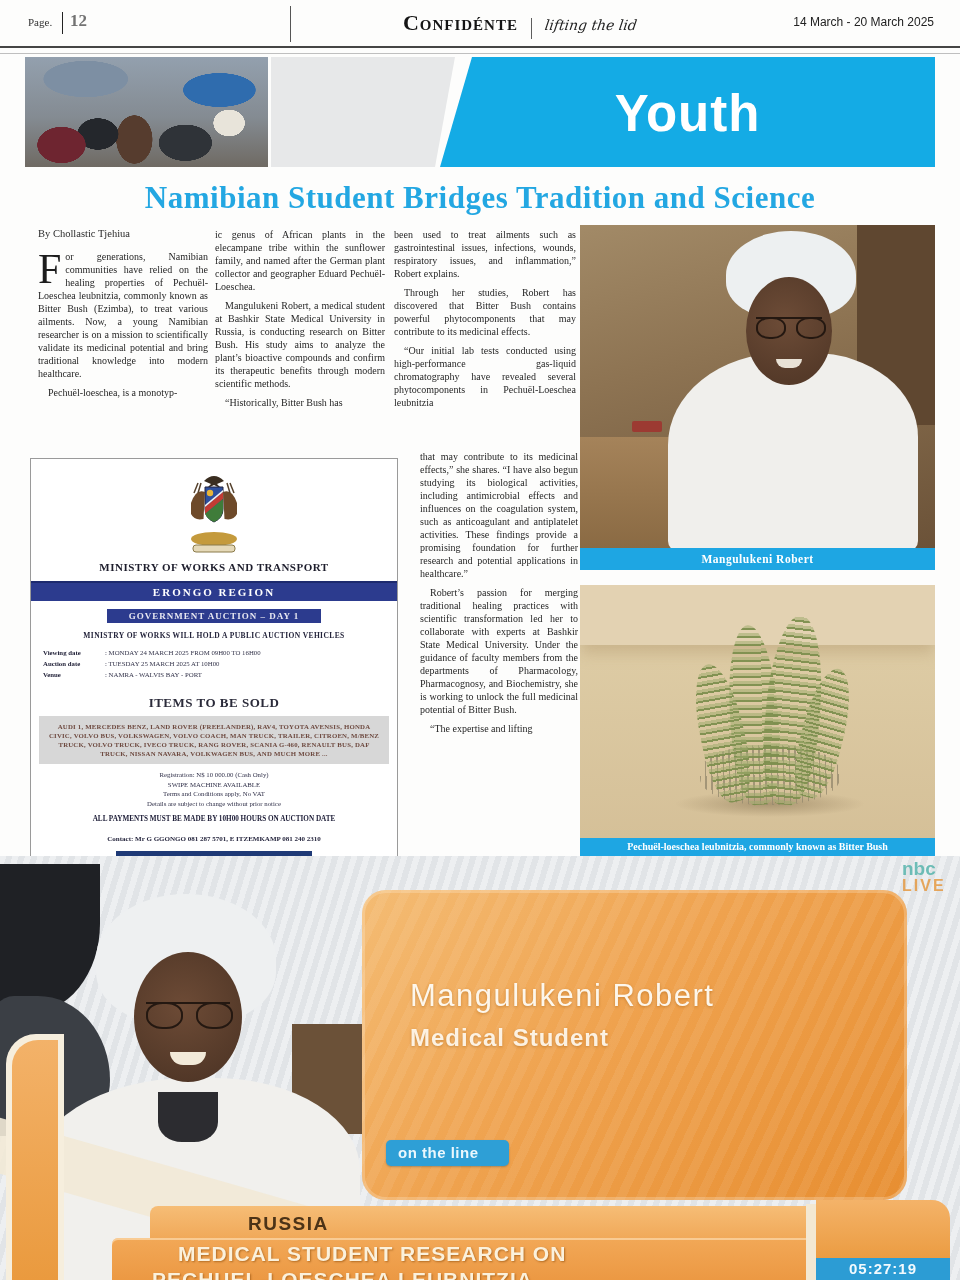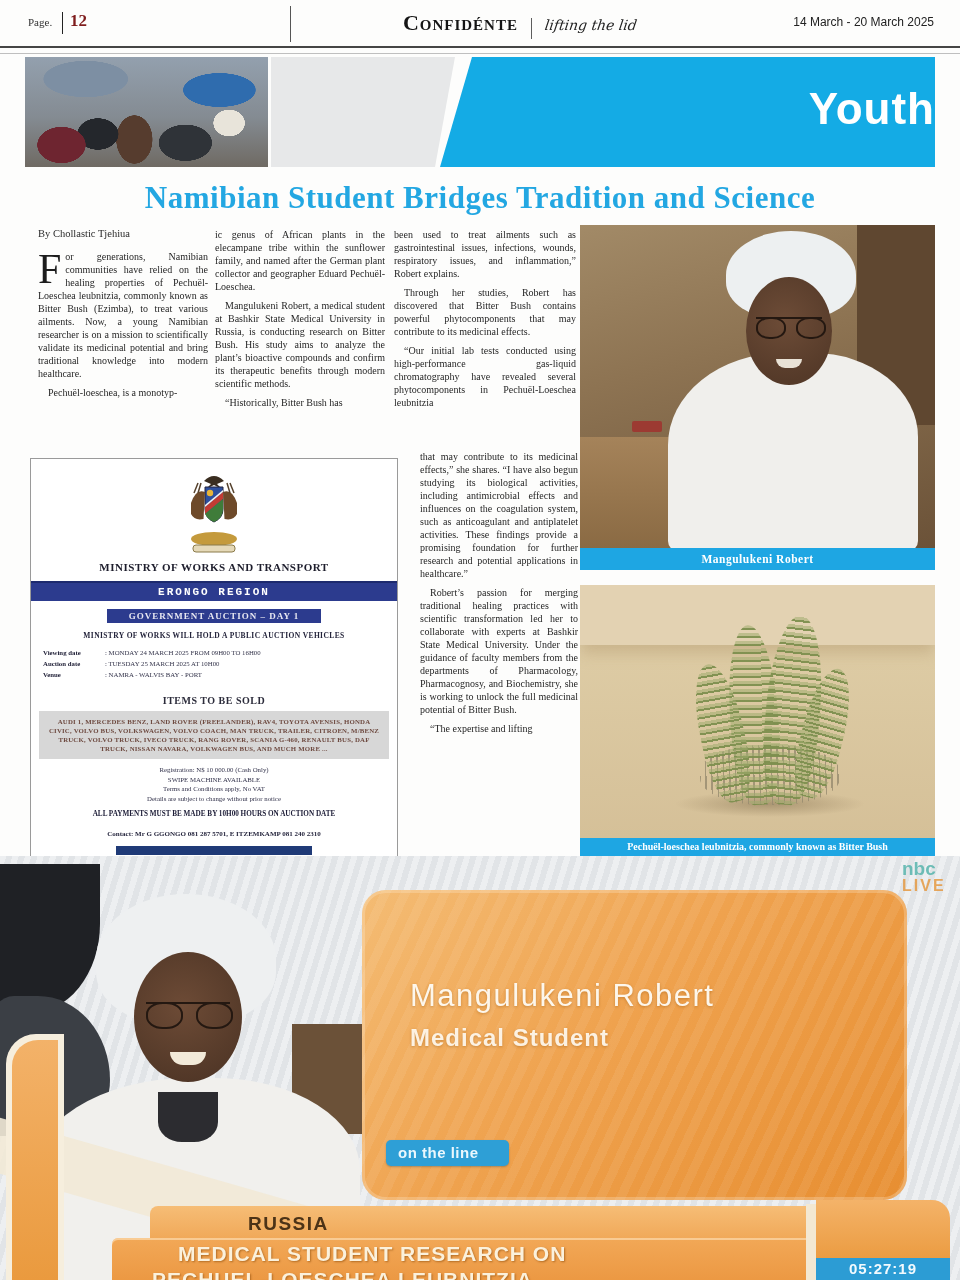--- a/index.html
+++ b/index.html
@@ -6,21 +6,21 @@
   .page{position:relative;width:960px;height:1280px;background:#fdfdfc;overflow:hidden;
         font-family:"Liberation Serif",serif;color:#2a2a2a;margin:0 auto;}
   .abs{position:absolute;}
 
   
   .hdr{left:0;top:0;width:960px;height:46px;}
   .hdr-rule{left:0;top:46px;width:960px;height:5px;border-top:2px solid #454545;border-bottom:1px solid #bfbfbf;}
   .hdr-vline{left:290px;top:6px;width:0;height:36px;border-left:1px solid #555;}
   .page-label{left:28px;top:16px;font-size:11px;color:#333;}
   .page-divider{left:62px;top:12px;width:0;height:22px;border-left:1.5px solid #222;}
-  .page-number{left:70px;top:11px;font-size:17px;font-weight:bold;color:#7f1d1d;}
+  .page-number{left:70px;top:11px;font-size:17px;font-weight:bold;color:#737373;}
   .masthead{left:360px;top:10px;width:320px;text-align:center;}
   .mast-title{font-variant:small-caps;font-weight:bold;font-size:22px;letter-spacing:1px;color:#151515;display:inline-block;}
   .mast-div{display:inline-block;margin:0 8px;color:#333;font-weight:200;transform:scaleY(1.5);font-size:16px;vertical-align:-1px;}
   .mast-tag{display:inline-block;font-style:italic;font-size:14px;color:#222;font-family:"DejaVu Serif",serif;transform:skewX(-8deg);}
   .date-range{right:26px;top:15px;font-size:12px;font-family:"Liberation Sans",sans-serif;color:#222;}
 
   
   .banner-photo{top:57px;height:110px;overflow:hidden;}
   .photo1{left:25px;width:243px;background:
       radial-gradient(40px 30px at 15% 80%, #6e2530 0 60%, transparent 61%),
@@ -34,22 +34,22 @@
   .photo2{left:271px;width:184px;clip-path:polygon(0 0,100% 0,calc(100% - 20px) 100%,0 100%);background:
       radial-gradient(18px 42px at 22% 72%, #2a3a63 0 60%, transparent 61%),
       radial-gradient(18px 44px at 48% 74%, #33436d 0 60%, transparent 61%),
       radial-gradient(16px 40px at 66% 70%, #2a3a63 0 60%, transparent 61%),
       radial-gradient(18px 42px at 86% 72%, #33436d 0 60%, transparent 61%),
       radial-gradient(60px 16px at 55% 12%, #d8432f 0 60%, transparent 61%),
       linear-gradient(180deg,#e2792c 0%,#e2792c 14%,#eceded 15%,#e4e6e7 60%,#b9b29f 86%,#8f8succ 100%);
       background-color:#e7e8e9;}
   .youth-panel{left:440px;top:57px;width:495px;height:110px;background:#14abe5;
       clip-path:polygon(32px 0,100% 0,100% 100%,0 100%);}
-  .youth-label{left:440px;top:84px;width:495px;text-align:right;color:#fff;
-      font-family:"Liberation Sans",sans-serif;font-weight:bold;font-size:44px;letter-spacing:1px;}
+  .youth-label{left:440px;top:84px;width:495px;text-align:center;color:#fff;
+      font-family:"Liberation Sans",sans-serif;font-weight:bold;font-size:51px;letter-spacing:1px;}
 
   
   .headline{left:25px;top:180px;width:910px;text-align:center;color:#23a7e2;
       font-weight:bold;font-size:31px;letter-spacing:.5px;}
 
   
   .art{font-size:10px;line-height:13px;text-align:justify;color:#262626;}
   .art p{margin:0 0 6px 0;}
   .art p.ind{text-indent:10px;}
   .byline{left:38px;top:228px;width:170px;font-size:10.5px;}
@@ -59,28 +59,28 @@
   .col3b{left:420px;top:450px;width:158px;height:405px;overflow:hidden;}
   .dropcap{float:left;font-size:42px;line-height:34px;padding:2px 4px 0 0;color:#1c1c1c;}
 
   
   .notice{left:30px;top:458px;width:366px;height:400px;background:#fff;border:1px solid #9a9a9a;
       overflow:hidden;font-size:7px;color:#2b2b3a;z-index:2;}
   .notice-inner{padding:10px 10px 0 10px;text-align:center;}
   .coa{display:block;margin:2px auto 6px auto;}
   .ministry{font-weight:bold;font-size:11px;letter-spacing:.5px;color:#1d1d2c;margin-bottom:8px;}
   .bar-region{background:#2c3b8e;color:#fff;font-weight:bold;font-size:11px;letter-spacing:2px;
-      padding:3px 0;margin:0 -10px 8px -10px;border-top:2px solid #1d2a6e;font-family:Liberation Mono, monospace;}
+      padding:3px 0;margin:0 -10px 8px -10px;border-top:2px solid #1d2a6e;}
   .bar-auction{background:#2c3b8e;color:#e8e8f2;font-weight:bold;font-size:9px;letter-spacing:1px;
       width:62%;margin:0 auto 8px auto;padding:2px 0;}
   .notice-headline{font-weight:bold;font-size:7.5px;letter-spacing:.4px;margin-bottom:9px;color:#23233a;}
   .detail-row{display:flex;text-align:left;margin:0 2px 4px 2px;}
   .detail-label{font-weight:bold;width:62px;flex:none;font-size:6.8px;color:#23233a;}
   .detail-value{font-size:6.8px;color:#33334a;}
-  .items-head{font-weight:bold;font-size:10px;margin:17px 0 5px 0;letter-spacing:.5px;}
+  .items-head{font-weight:bold;font-size:13px;margin:17px 0 5px 0;letter-spacing:.5px;}
   .items-box{background:#d7d7d7;color:#6e4a40;font-size:6.8px;line-height:9px;padding:6px 8px;
       margin:0 -2px 6px -2px;text-align:center;font-weight:bold;letter-spacing:.2px;}
   .reg-line{font-size:6.8px;line-height:9.5px;color:#31314a;}
   .payments{font-weight:bold;font-size:7.2px;margin-top:7px;color:#20203a;}
   .contact{font-size:7px;margin-top:12px;color:#26263e;font-weight:bold;}
   .notice-footbar{width:196px;height:9px;background:#1f3a77;margin:8px auto 0 auto;}
 
   
   .portrait{left:580px;top:225px;width:355px;height:323px;overflow:hidden;
       background:linear-gradient(165deg,#a28a67 0%,#8d7352 40%,#6b5238 100%);}

